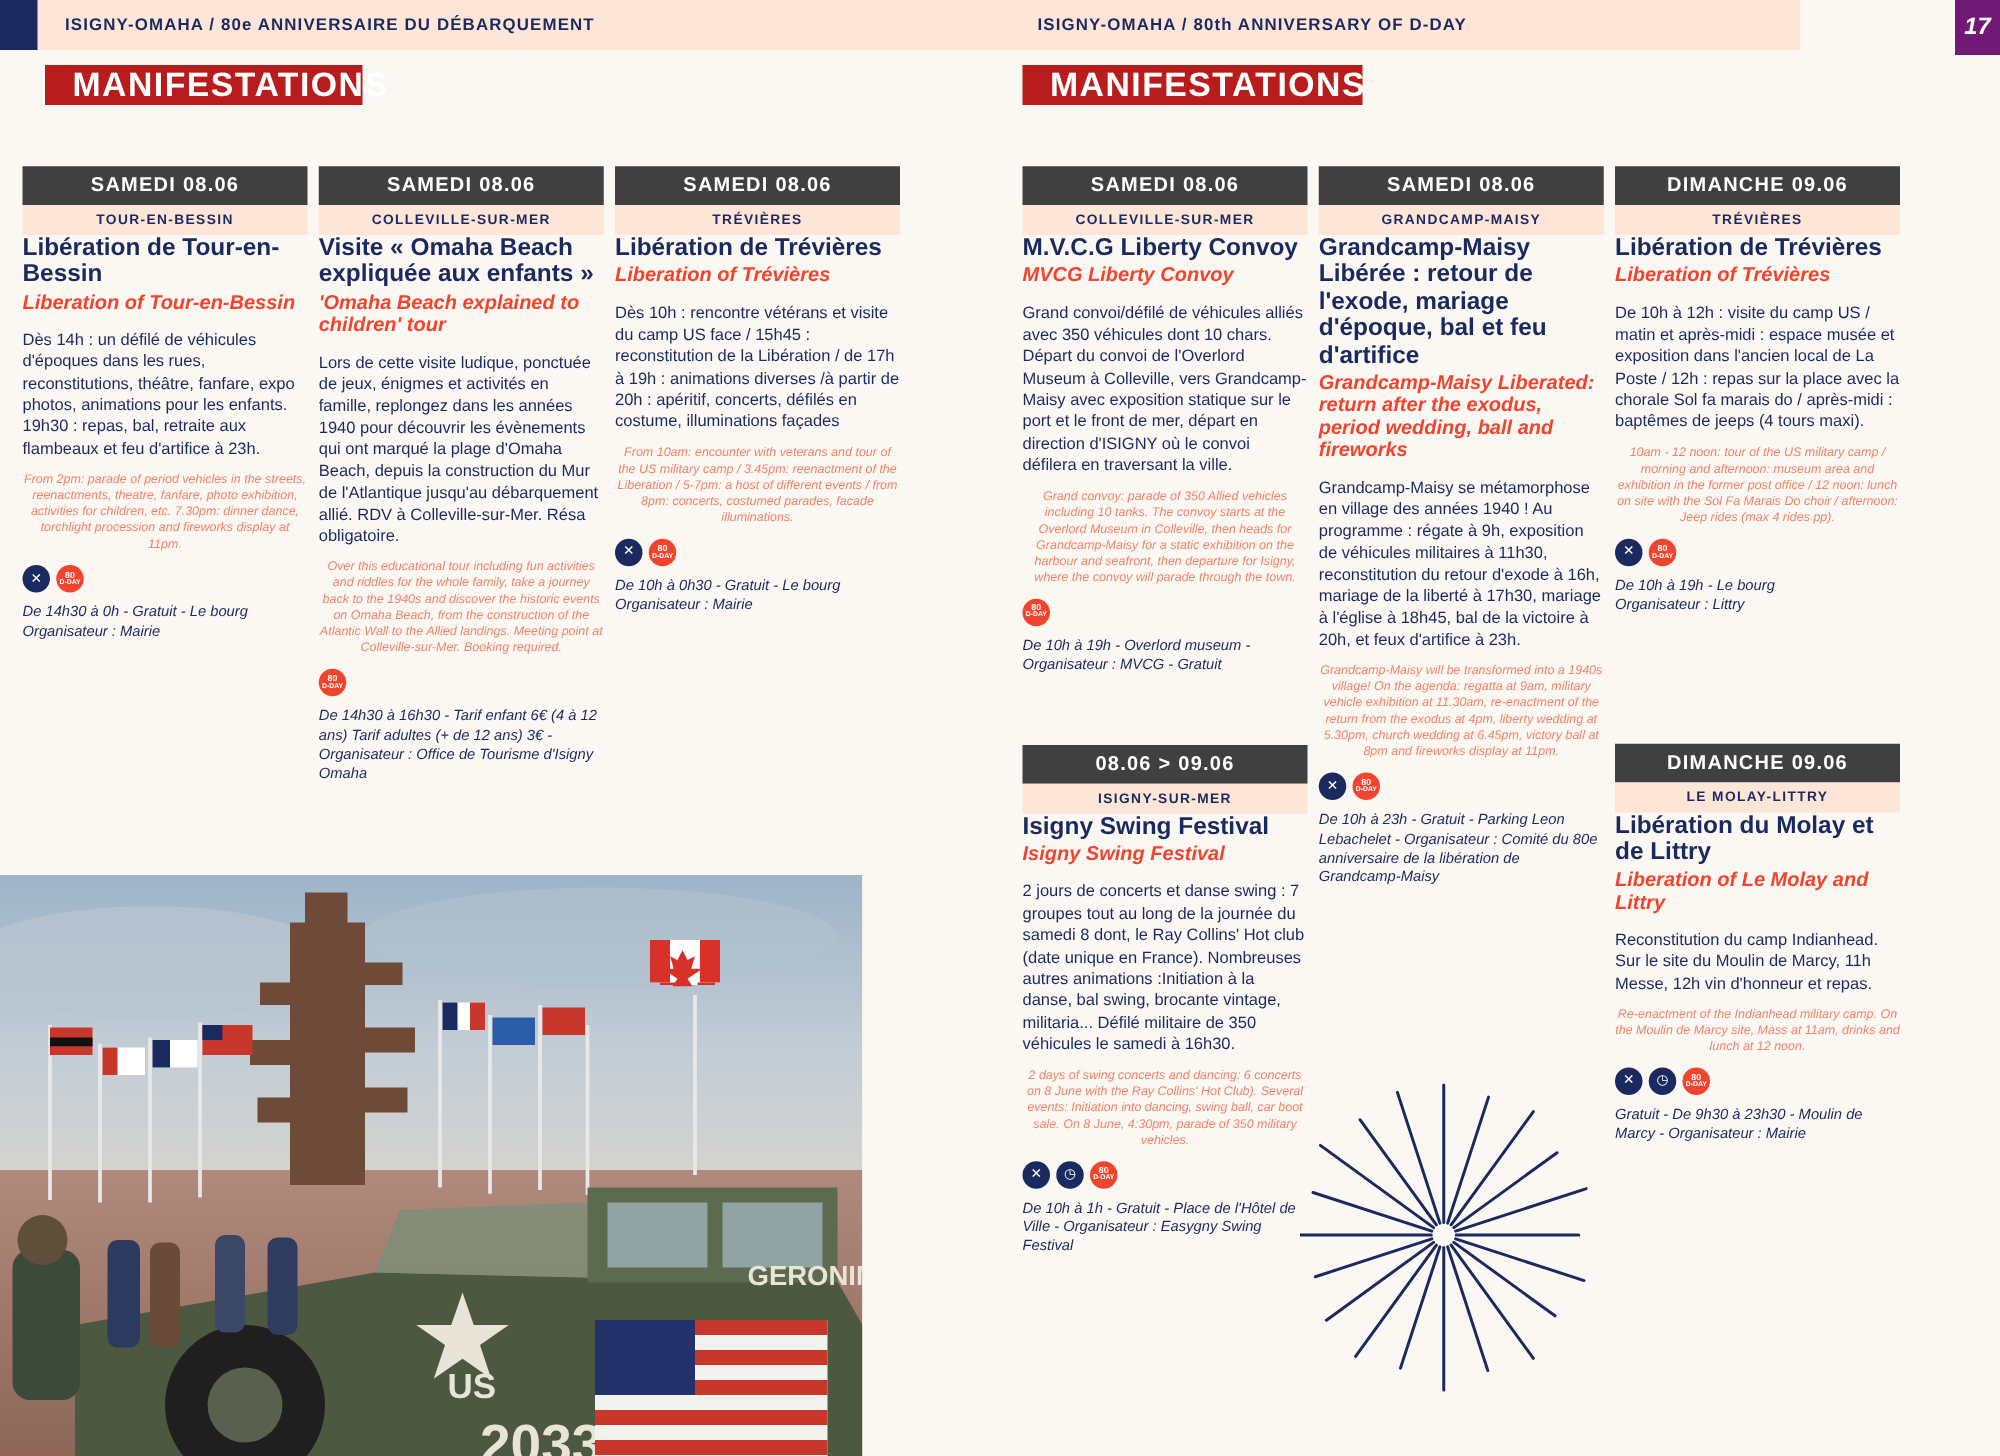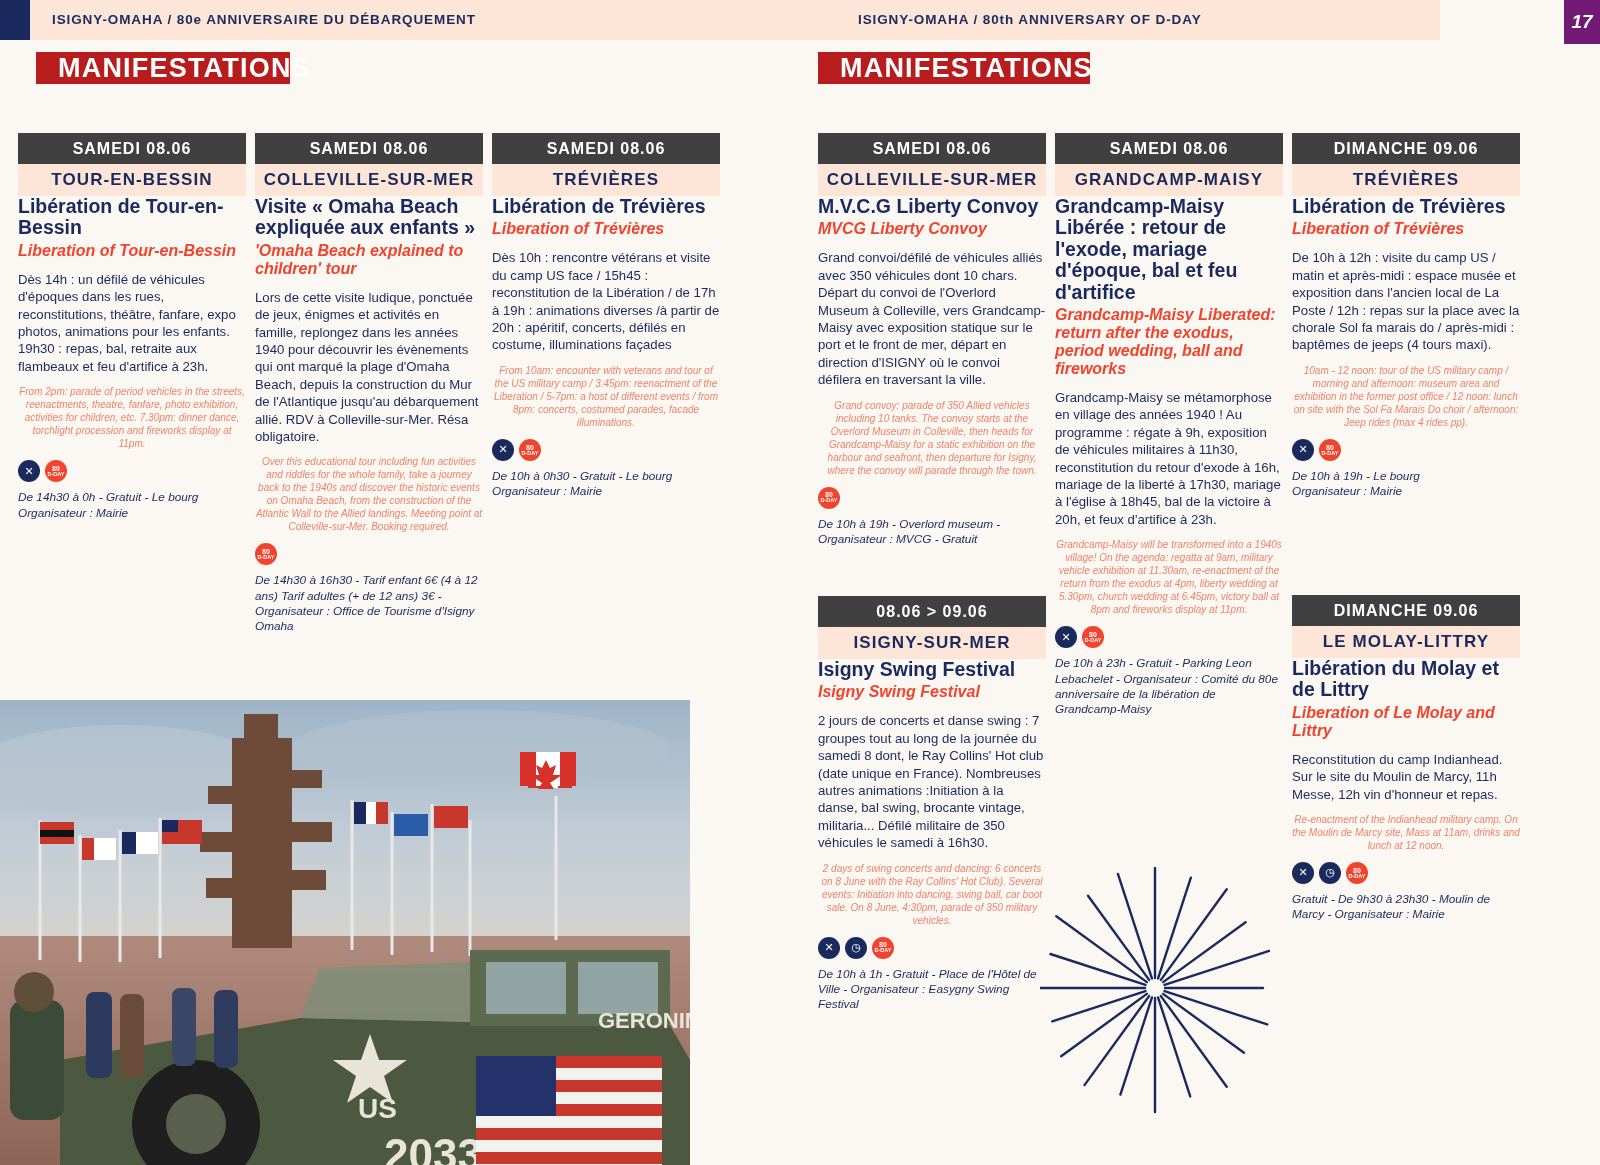--- a/index.html
+++ b/index.html
@@ -31,21 +31,21 @@
     color:#fff; font-weight:bold; font-size:19px;
     display:flex; align-items:center; justify-content:center;
     font-style:italic;
   }
   .header-text {
     position:absolute; top:12px;
     font-size:13.5px; font-weight:bold; letter-spacing:0.9px;
     color:#1b2a5e;
   }
   .header-text.left { left:52px; }
-  .header-text.right { left:830px;margin-left:28px; }
+  .header-text.right { left:830px; }
 
   
   .banner {
     position:absolute;
     background:#b91c1c;
     color:#fff;
     font-weight:bold;
     font-size:27px;
     letter-spacing:1.2px;
     padding:11px 22px 11px 22px;
@@ -57,21 +57,21 @@
   .col { position:absolute; width:228px; }
 
   
   .daybar {
     background:#404040; color:#fff;
     text-align:center; font-weight:bold; font-size:16px;
     letter-spacing:1px; padding:7px 0 6px;
   }
   .placebar {
     background:#fde6d8; color:#1b2a5e;
-    text-align:center; font-weight:bold; font-size:17px;
+    text-align:center; font-weight:bold; font-size:11px;
     letter-spacing:1.1px; padding:6px 0 6px;
   }
   .title-fr {
     font-size:19.5px; font-weight:bold; line-height:1.1;
     margin:0 0 2px; color:#1b2a5e;
   }
   .title-en {
     font-size:16px; font-weight:bold; font-style:italic;
     line-height:1.12; color:#f0442e; margin:3px 0 0;
   }
@@ -210,21 +210,21 @@
     <div class="placebar">TRÉVIÈRES</div>
     <div class="title-fr">Libération de Trévières</div>
     <div class="title-en">Liberation of Trévières</div>
     <div class="body-fr">De 10h à 12h : visite du camp US / matin et après-midi : espace musée et exposition dans l'ancien local de La Poste / 12h : repas sur la place avec la chorale Sol fa marais do / après-midi : baptêmes de jeeps (4 tours maxi).</div>
     <div class="body-en">10am - 12 noon: tour of the US military camp / morning and afternoon: museum area and exhibition in the former post office / 12 noon: lunch on site with the Sol Fa Marais Do choir / afternoon: Jeep rides (max 4 rides pp).</div>
     <div class="icons">
       <div class="ico">✕</div>
       <div class="ico red">80<small>D-DAY</small></div>
     </div>
     <div class="meta" style="white-space:pre-line;">De 10h à 19h - Le bourg
-Organisateur : Mairie</div>
+Organisateur : Littry</div>
   </div>
 
   <div class="col" style="left:1292px; top:595px;">
     <div class="daybar">DIMANCHE 09.06</div>
     <div class="placebar">LE MOLAY-LITTRY</div>
     <div class="title-fr">Libération du Molay et de Littry</div>
     <div class="title-en">Liberation of Le Molay and Littry</div>
     <div class="body-fr">Reconstitution du camp Indianhead. Sur le site du Moulin de Marcy, 11h Messe, 12h vin d'honneur et repas.</div>
     <div class="body-en">Re-enactment of the Indianhead military camp. On the Moulin de Marcy site, Mass at 11am, drinks and lunch at 12 noon.</div>
     <div class="icons">

